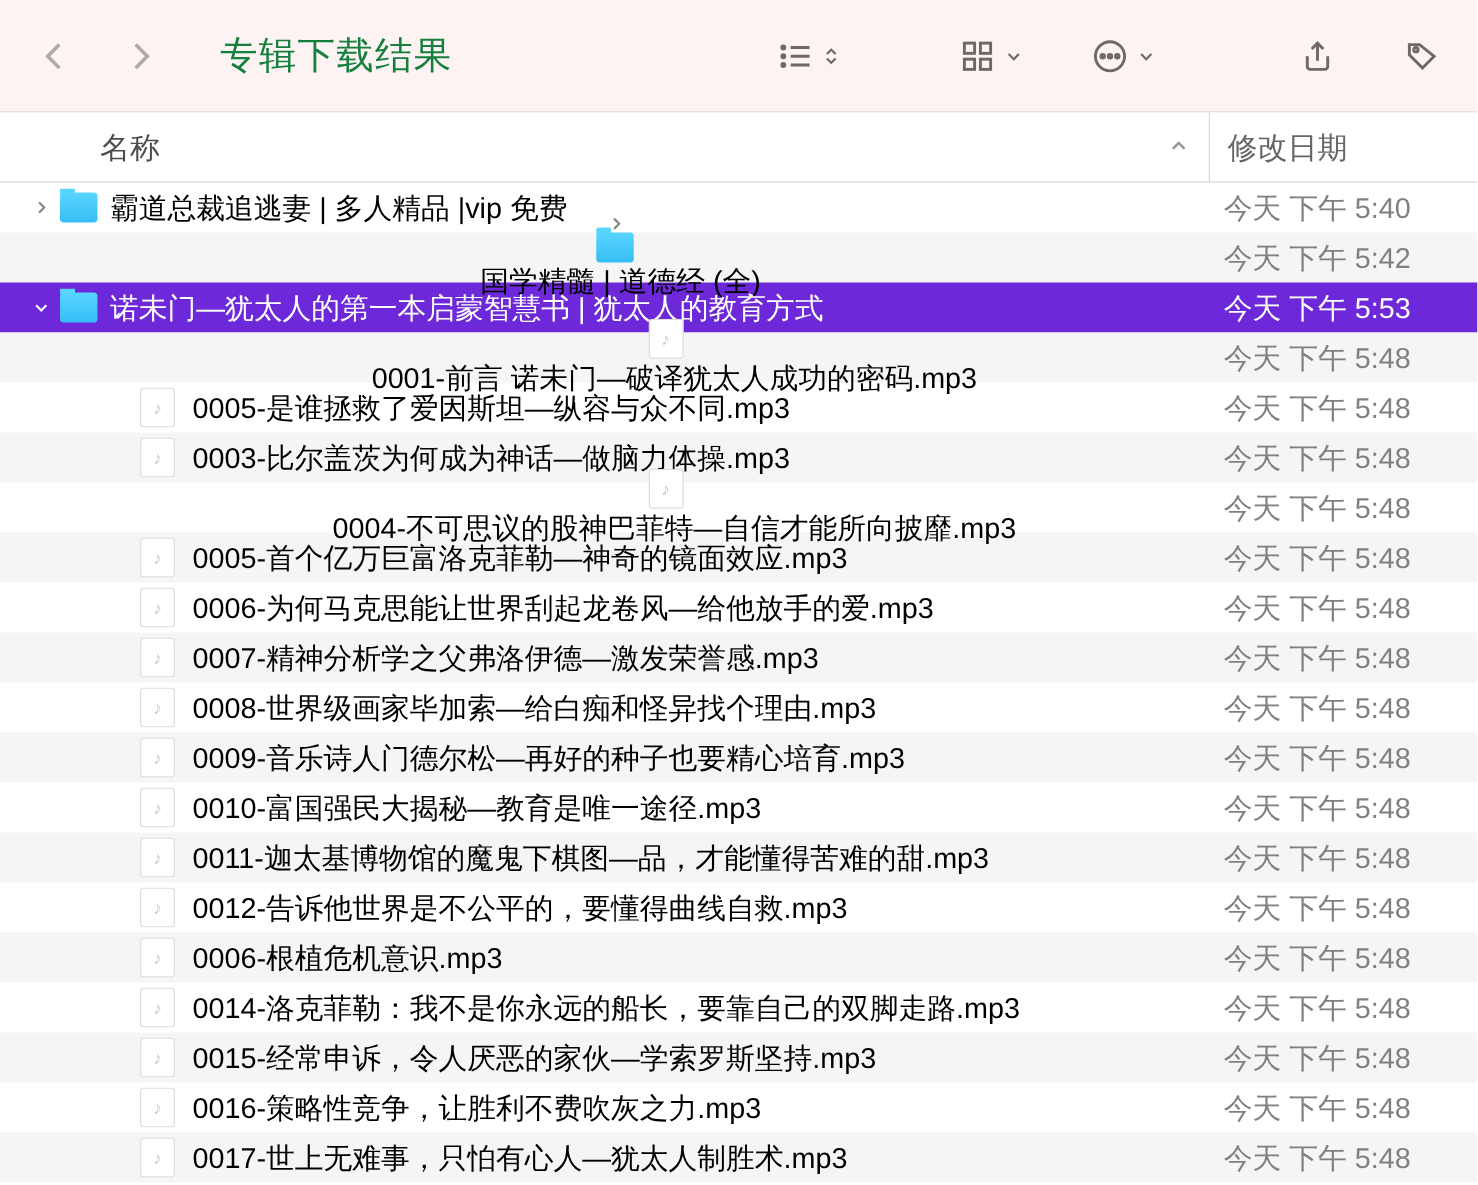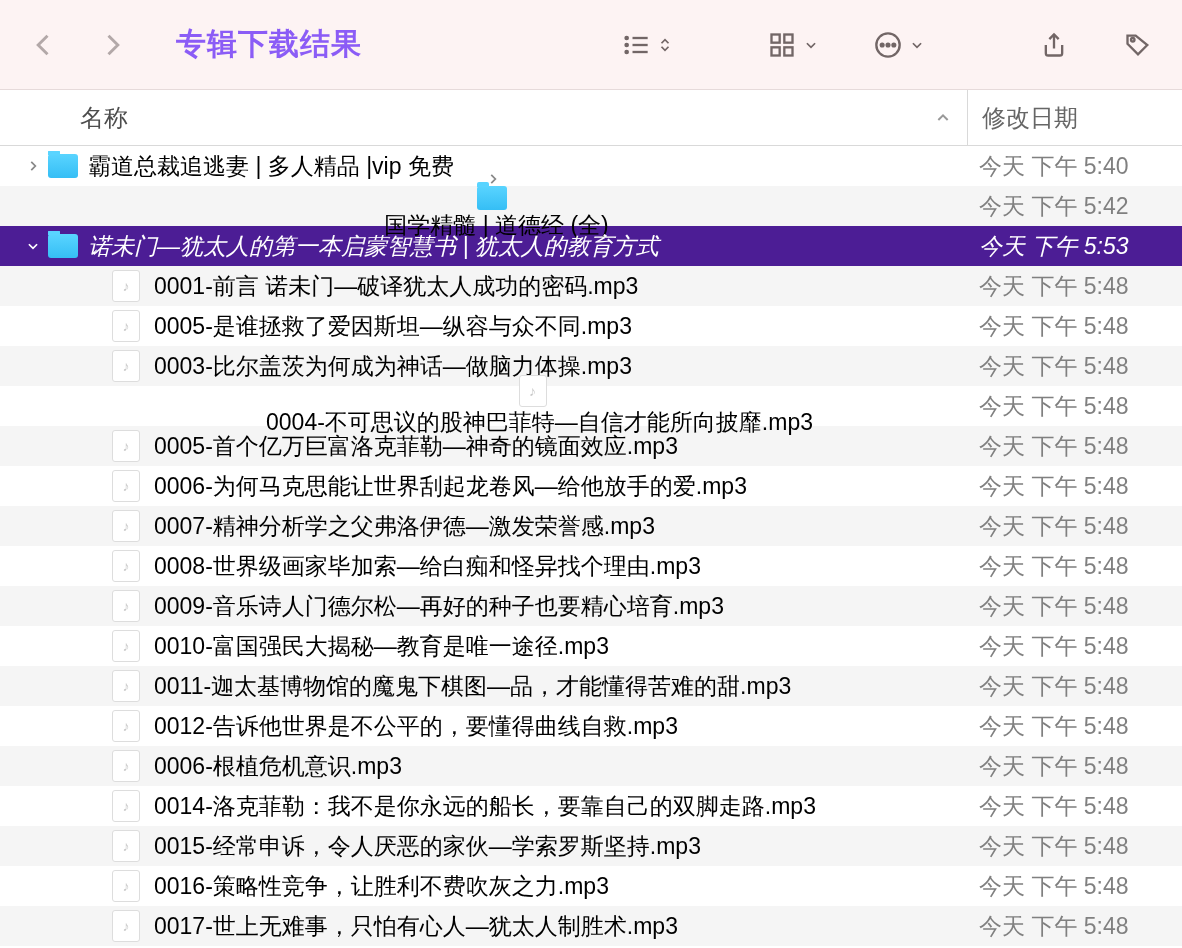--- a/index.html
+++ b/index.html
@@ -5,40 +5,40 @@
     * { margin:0; padding:0; box-sizing:border-box; font-family:-apple-system,"SF Pro Text","Helvetica Neue",sans-serif; }
     body { width:1182px; height:948px; background:#fff; overflow:hidden; color:#000; }
     .toolbar {
       height:90px; background:#fdf3f3;
       display:flex; align-items:center; padding:0 30px;
       border-bottom:1px solid #e6dada;
     }
     .nav-arrows { display:flex; align-items:center; gap:40px; }
     .ic { width:28px; height:28px; display:flex; align-items:center; justify-content:center; color:#b3a8a8; }
     .ic svg { stroke:currentColor; width:100%; height:100%; }
-    .title-dir { margin-left:50px; font-size:30px; font-weight:700; color:#8b5cf6; letter-spacing:1px; }
+    .title-dir { margin-left:50px; font-size:30px; font-weight:400; color:#15803d; letter-spacing:1px; }
     .tb-right { margin-left:auto; display:flex; align-items:center; gap:18px; }
     .btn-group { display:flex; align-items:center; gap:8px; color:#726666;}
     .btn-group .ic { color:#726666; }
     .btn-group .chev { width:14px; height:14px; }
     .column-header {
       height:56px; display:flex; align-items:center;
       border-bottom:1px solid #d9d9d9; background:#fff;
       font-size:24px; font-weight:400; color:#4d4d4d;
     }
     .col-name { padding-left:80px; flex:1; display:flex; align-items:center; }
     .col-name .sort { margin-left:auto; margin-right:16px; color:#999;}
     .col-date { width:215px; padding-left:14px; border-left:1px solid #d9d9d9; height:100%; display:flex; align-items:center; color:#666; }
     .list { }
     .row {
       height:40px; display:flex; align-items:center;
       font-size:23px; color:#000;
     }
     .row.alt { background:#f5f5f5; }
-    .row.selected { background:#4c1d95; color:#fff;font-style:italic; }
+    .row.selected { background:#6d28d9; color:#fff; }
     .row .name { flex:1; display:flex; align-items:center; overflow:hidden; white-space:nowrap; }
     .row .date { width:215px; padding-left:12px; font-size:23px; white-space:nowrap;}
     .row .date.dim { color:#808080; }
     .chev-tog { width:14px; height:14px; flex-shrink:0; display:flex; align-items:center; justify-content:center; margin-right:8px; color:#888;}
     .chev-tog svg { stroke:currentColor; width:100%; height:100%; }
     .row.selected .chev-tog{ color:#fff;}
     .folder-ic {
       width:30px; height:24px; border-radius:3px;
       background:linear-gradient(#59d4ff,#35bef5); position:relative;
       flex-shrink:0; margin-right:10px;
@@ -188,21 +188,21 @@
           <svg viewBox="0 0 24 24" fill="none" stroke-width="3">
             <polyline points="5 9 12 16 19 9"></polyline>
           </svg>
         </span>
         <span class="folder-ic"></span>
         <span class="txt">诺未门—犹太人的第一本启蒙智慧书 | 犹太人的教育方式</span>
       </div>
       <div class="date">今天 下午 5:53</div>
     </div>
     <div class="row alt">
-      <div class="name" style="padding-left: 112px;">
+      <div class="name" style="padding-left: 112px; flex-direction: column;">
         <span class="audio-ic"></span>
         <span class="txt">0001-前言 诺未门—破译犹太人成功的密码.mp3</span>
       </div>
       <div class="date dim">今天 下午 5:48</div>
     </div>
     <div class="row">
       <div class="name" style="padding-left: 112px;">
         <span class="audio-ic"></span>
         <span class="txt">0005-是谁拯救了爱因斯坦—纵容与众不同.mp3</span>
       </div>

